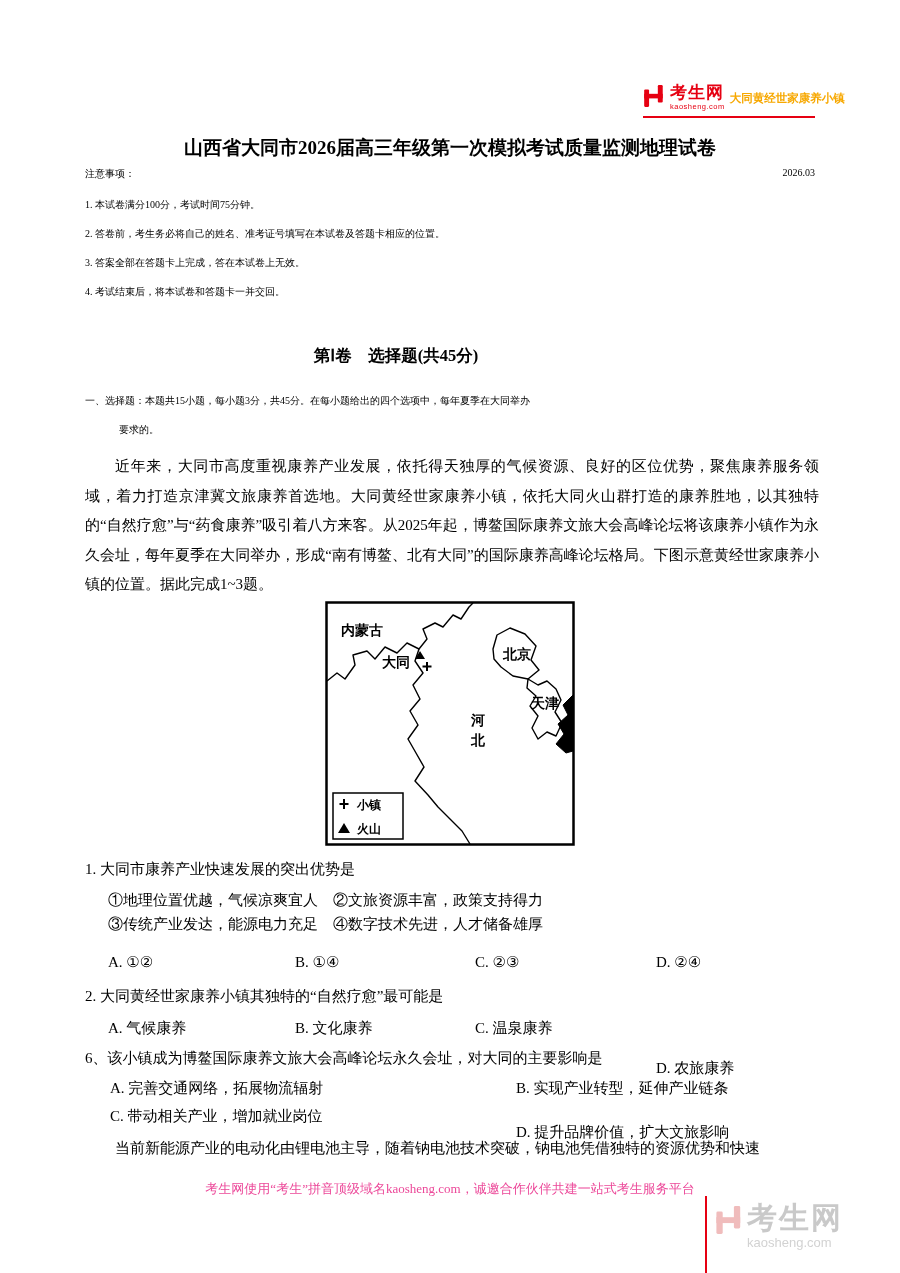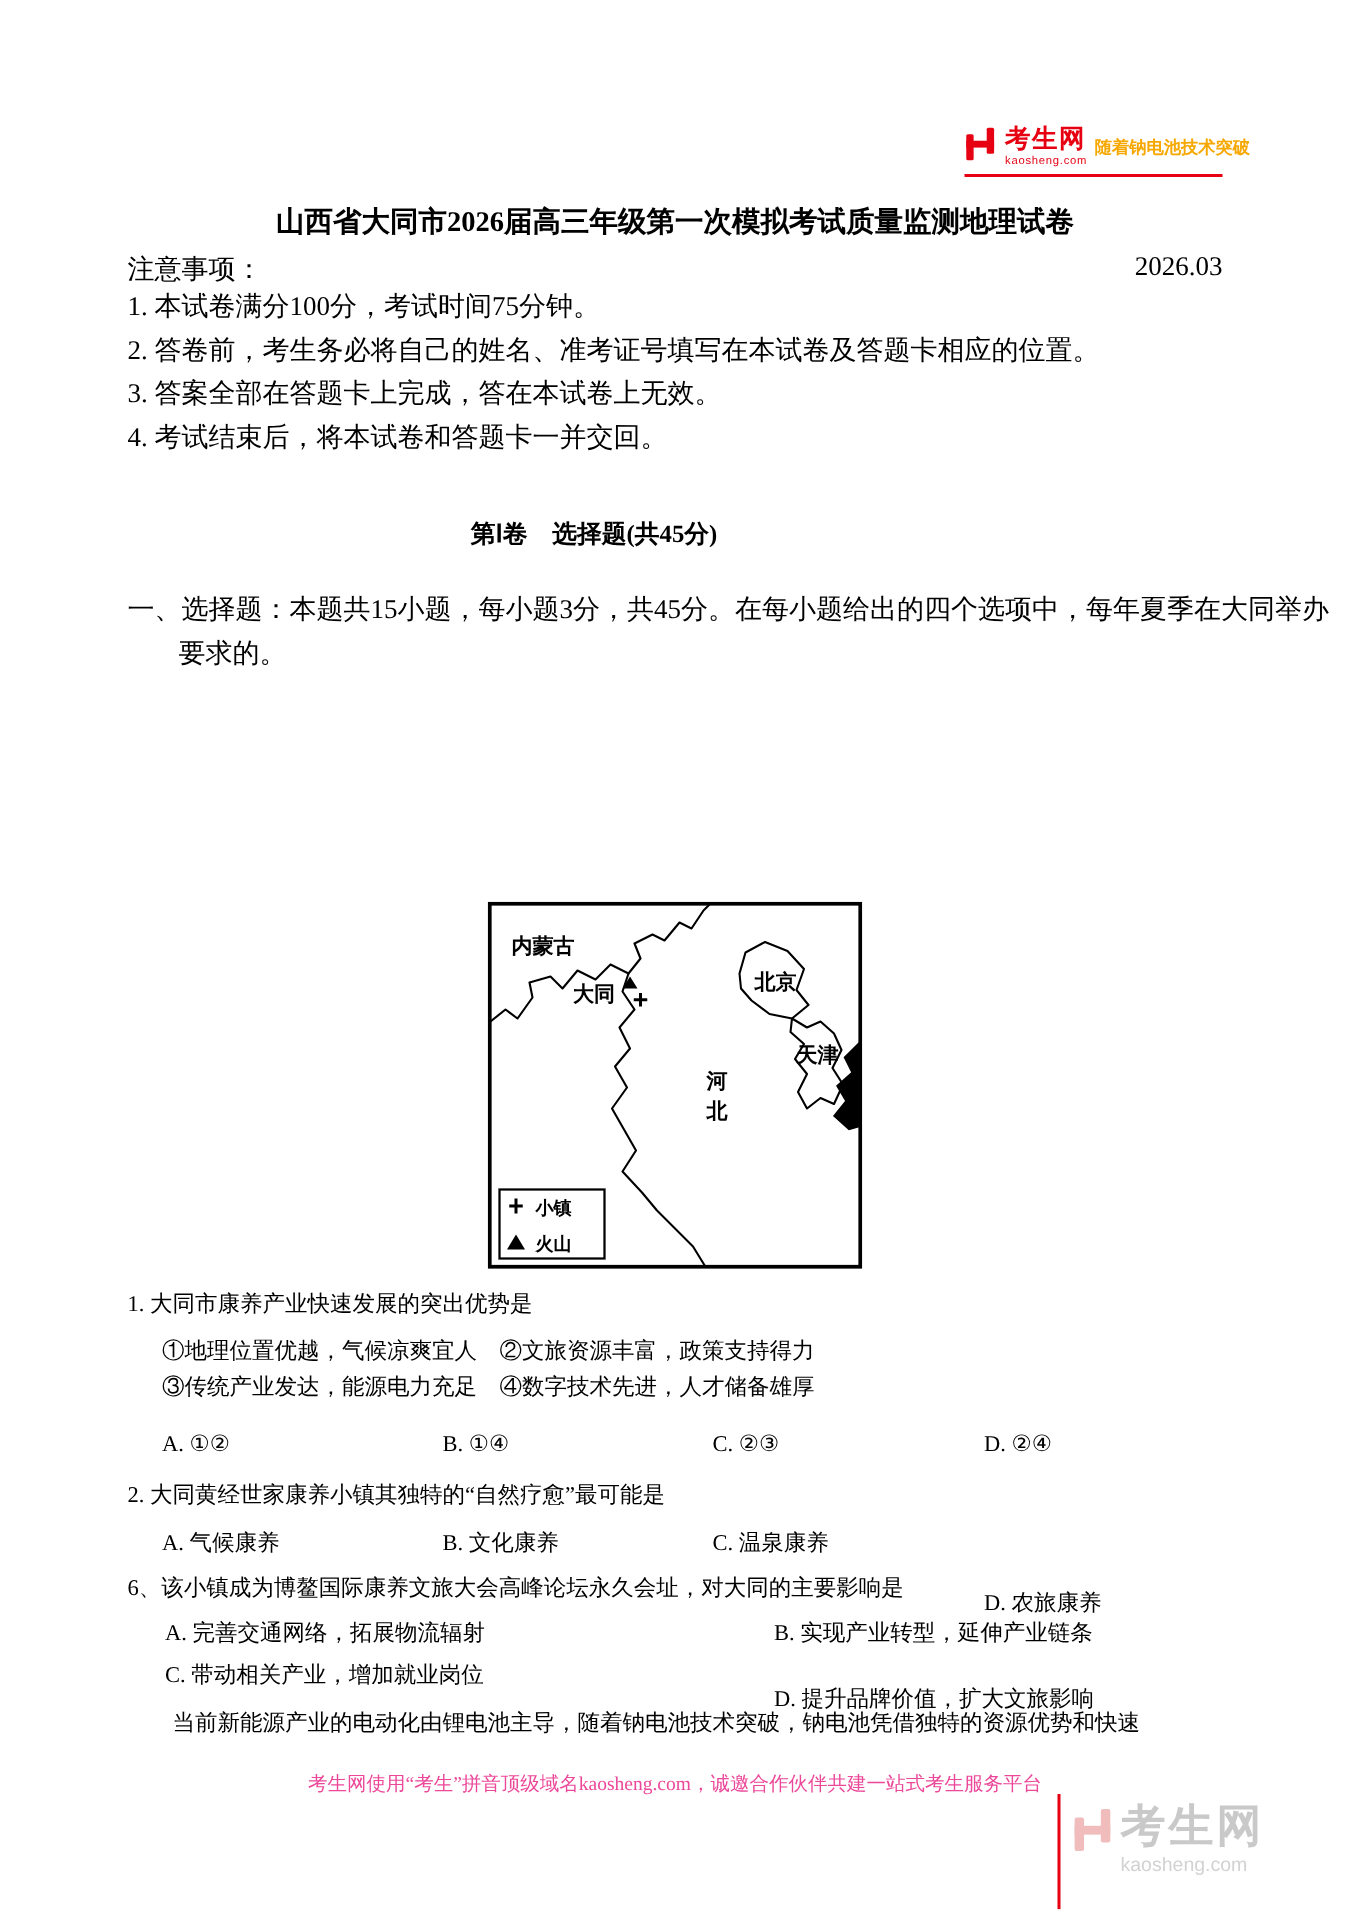--- a/index.html
+++ b/index.html
@@ -6,21 +6,21 @@
   .page {
     position:relative;
     width:900px;
     height:1273px;
     margin:0 auto;
     background:#ffffff;
     font-family:"Liberation Serif", serif;
     color:#000;
     overflow:hidden;
   }
-  .line { font-size:18px; white-space:nowrap; }
+  .line { font-size:10px; white-space:nowrap; }
 
   
   .logo { position:absolute; top:84px; left:643px; display:flex; align-items:flex-start; gap:5px; }
   .logo-icon { width:22px; height:24px; flex:0 0 auto; }
   .logo-text { display:flex; flex-direction:column; line-height:1; }
   .brand { color:#e60012; font-weight:bold; font-size:17px; letter-spacing:1px; }
   .domain { color:#e60012; font-size:7.5px; margin-top:2px; letter-spacing:0.5px; font-family:"Liberation Sans", sans-serif; }
   .tagline { color:#f7a800; font-size:11.5px; font-weight:bold; margin-top:7px; white-space:nowrap; }
   .logo-rule { position:absolute; top:116px; left:643px; width:172px; height:2px; background:#e60012; }
 
@@ -80,40 +80,41 @@
   <div class="logo">
     <svg class="logo-icon" viewBox="0 0 20 22">
       <rect x="1" y="5" width="4.5" height="16" rx="1" fill="#e60012"></rect>
       <rect x="13.5" y="1" width="4.5" height="16" rx="1" fill="#e60012"></rect>
       <rect x="1" y="9" width="17" height="4.2" fill="#e60012"></rect>
     </svg>
     <div class="logo-text">
       <div class="brand">考生网</div>
       <div class="domain">kaosheng.com</div>
     </div>
-    <div class="tagline">随着钠电池技术突破</div>
+    <div class="tagline">大同黄经世家康养小镇</div>
   </div>
   <div class="logo-rule"></div>
 
   <h1 class="title">山西省大同市2026届高三年级第一次模拟考试质量监测地理试卷</h1>
   <div class="notice-label line">注意事项：</div>
   <div class="exam-date line">2026.03</div>
 
   <div class="notices">
     <div class="line">1. 本试卷满分100分，考试时间75分钟。</div>
     <div class="line">2. 答卷前，考生务必将自己的姓名、准考证号填写在本试卷及答题卡相应的位置。</div>
     <div class="line">3. 答案全部在答题卡上完成，答在本试卷上无效。</div>
     <div class="line">4. 考试结束后，将本试卷和答题卡一并交回。</div>
   </div>
 
   <div class="section-title">第Ⅰ卷　选择题(共45分)</div>
 
   <div class="instr1 line">一、选择题：本题共15小题，每小题3分，共45分。在每小题给出的四个选项中，每年夏季在大同举办</div>
   <div class="instr2 line">要求的。</div>
 
+  <div class="passage">近年来，大同市高度重视康养产业发展，依托得天独厚的气候资源、良好的区位优势，聚焦康养服务领域，着力打造京津冀文旅康养首选地。大同黄经世家康养小镇，依托大同火山群打造的康养胜地，以其独特的“自然疗愈”与“药食康养”吸引着八方来客。从2025年起，博鳌国际康养文旅大会高峰论坛将该康养小镇作为永久会址，每年夏季在大同举办，形成“南有博鳌、北有大同”的国际康养高峰论坛格局。下图示意黄经世家康养小镇的位置。据此完成1~3题。</div>
 
   <div class="map-wrap">
     <svg viewBox="0 0 250 245" width="250" height="245">
       <rect class="map-border" x="1.5" y="1.5" width="247" height="242"></rect>
 
       <path class="bnd" d="M2,80 L12,72 20,78 30,64 28,54 42,50 50,58 60,46 72,52 82,42 94,48 102,38 98,28 110,22 118,26 128,14 136,18 144,6 148,2"></path>
 
       <path class="bnd" d="M94,48 L90,60 98,72 88,84 95,98 85,110 93,124 83,138 91,152 99,166 90,180 103,194 113,206 125,218 137,230 145,243"></path>
 
       <path class="bnd" d="M168,48 L172,34 185,27 200,33 211,45 206,59 214,69 203,78 188,75 176,66 169,58 Z"></path>

